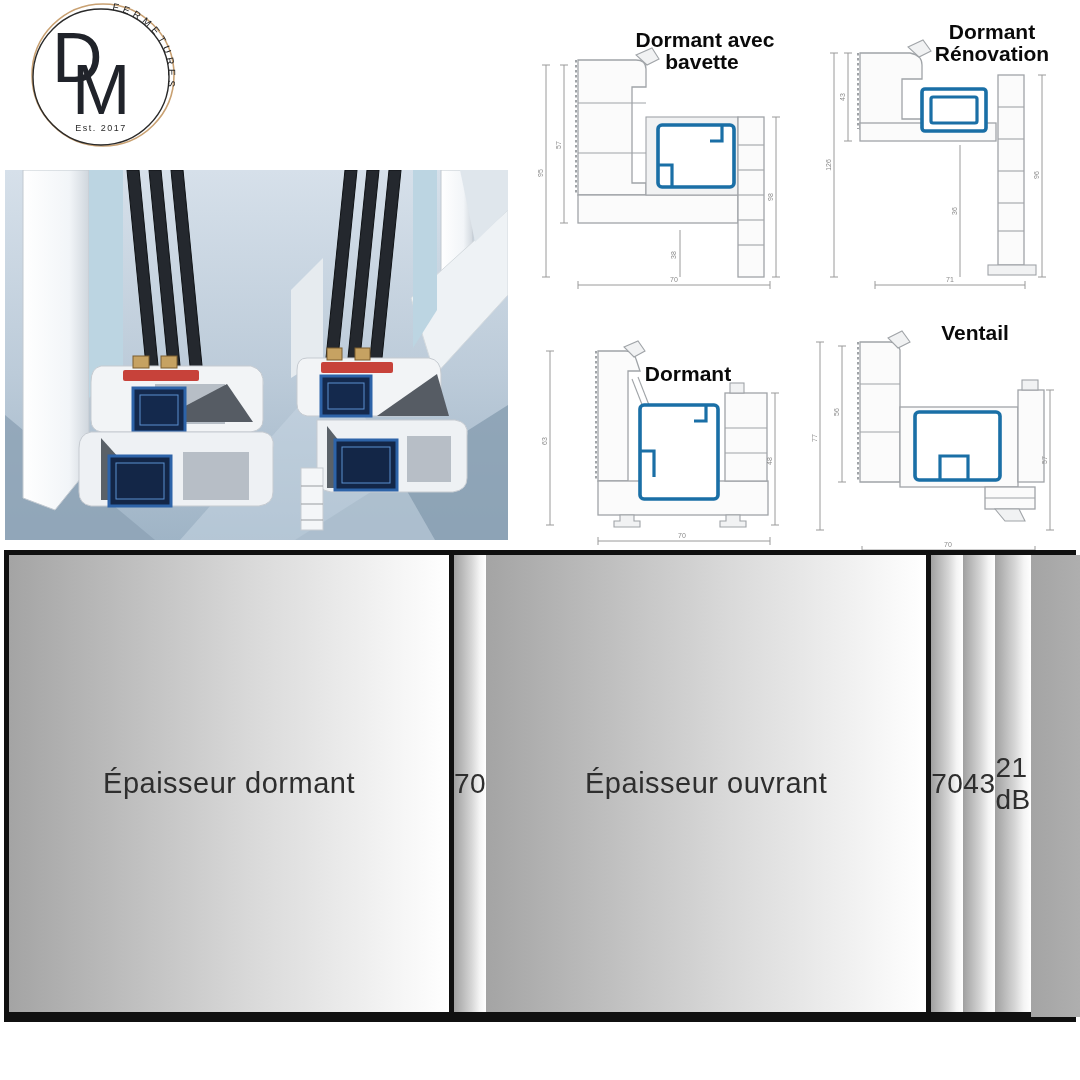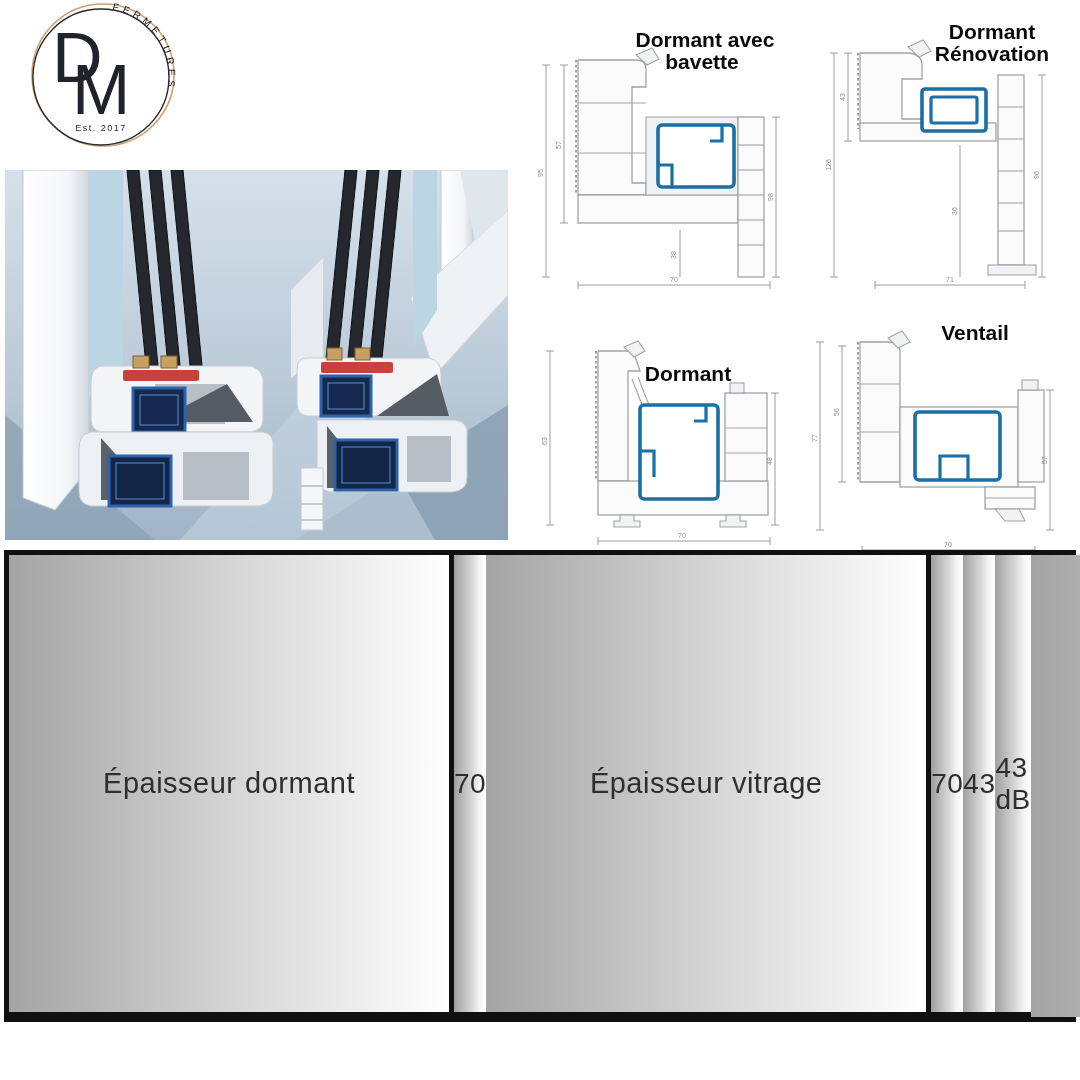--- a/index.html
+++ b/index.html
@@ -265,27 +265,27 @@
       <text class="dimtxt" x="247" y="148" transform="rotate(-90 247 148)" text-anchor="middle">57</text>
     </g>
   </svg>
 
   <div class="spec-table">
     <div class="spec-row">
       <div class="cell label">Épaisseur dormant</div>
       <div class="cell value">70</div>
     </div>
     <div class="spec-row">
-      <div class="cell label">Épaisseur vitrage</div>
+      <div class="cell label">Épaisseur ouvrant</div>
       <div class="cell value">70</div>
     </div>
     <div class="spec-row">
       <div class="cell value">43</div>
     </div>
     <div class="spec-row">
-      <div class="cell value">43 dB</div>
+      <div class="cell value">21 dB</div>
     </div>
     <div class="spec-row">
       <div class="cell label">Uw</div>
     </div>
   </div>
 
 </div>
 
 </body></html>

